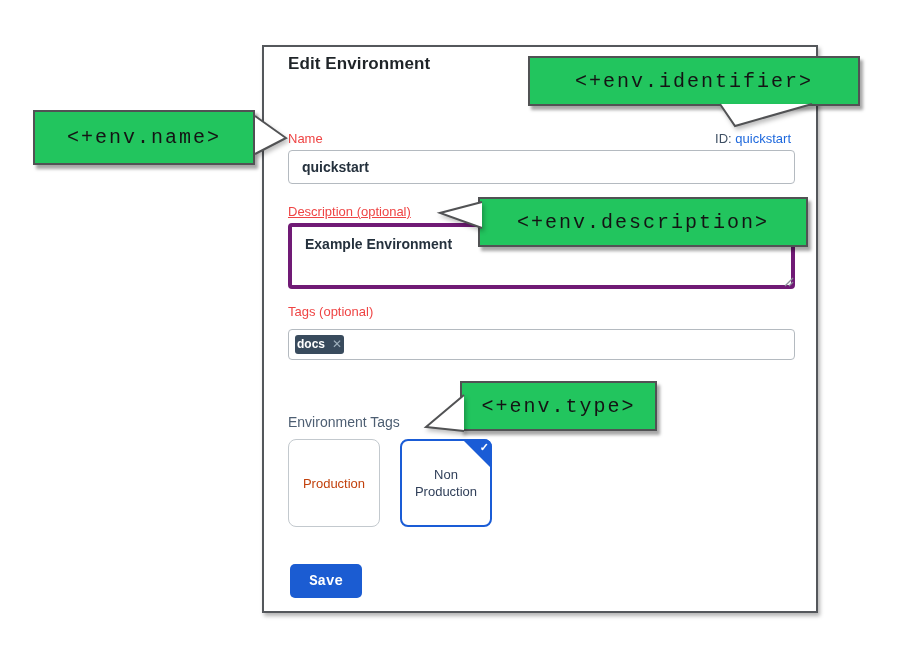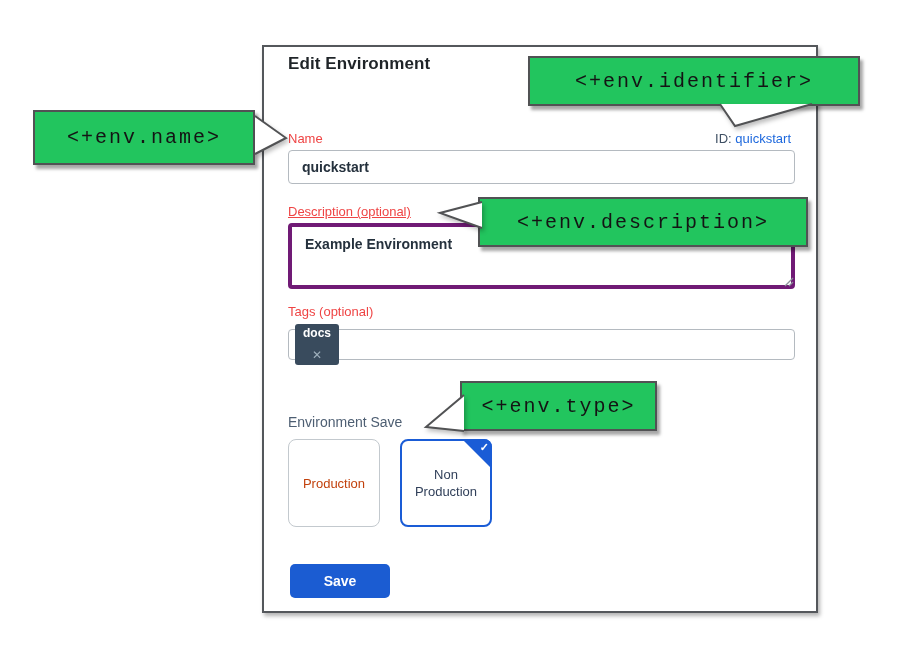--- a/index.html
+++ b/index.html
@@ -46,21 +46,21 @@
   }
 
   .tags-input {
     position:absolute; left:24px; top:282px; width:507px; height:31px;
     border:1px solid #b4bac0; border-radius:4px; background:#fff;
     display:flex; align-items:center; padding:0 6px; cursor:text;
   }
   .tag-chip {
     display:inline-flex; align-items:center; gap:7px;
     background:#394b5d; color:#fff; border-radius:3px;
-    font-size:12px; font-weight:700; padding:2px 8px; line-height:15px;flex-direction:column;
+    font-size:12px; font-weight:700; padding:2px 2px; line-height:15px;
   }
   .tag-remove { color:#9fb0bd; font-size:12px; font-weight:400; cursor:pointer; }
 
   .env-type-label {
     position:absolute; left:24px; top:367px;
     font-size:14px; font-weight:500; color:#4d5e72;
   }
   .card-row { position:absolute; left:24px; top:392px; display:flex; gap:20px; }
   .type-card {
     width:92px; height:88px; border:1px solid #c3c9ce; border-radius:8px;
@@ -72,23 +72,23 @@
   .corner-check {
     position:absolute; top:-2px; right:-2px; width:30px; height:30px;
     background:#1a5cd6; border-top-right-radius:8px;
     clip-path:polygon(0 0, 100% 0, 100% 100%);
   }
   .corner-check span {
     position:absolute; top:0px; right:3px; color:#fff; font-size:11px; font-weight:700;
   }
 
   .save-btn {
-    position:absolute; left:26px; top:517px; width:100px; height:34px;
+    position:absolute; left:26px; top:517px; width:72px; height:34px;
     background:#1b5cd2; color:#fff; border:none; border-radius:5px;
-    font-family:Liberation Sans, sans-serif; font-size:14px; font-weight:600;
+    font-family:Liberation Mono, monospace; font-size:14px; font-weight:600;
     cursor:pointer;
   }
 
   
   .callout {
     position:absolute; background:#22c55e; border:2px solid #515254;
     box-shadow:3px 4px 3px rgba(0,0,0,0.35);
     display:flex; align-items:center; justify-content:center;
     font-family:"Liberation Mono","DejaVu Sans Mono",monospace;
     font-size:20px; letter-spacing:2px; color:#141414; z-index:20;
@@ -128,21 +128,21 @@
 
     <div class="field-label" style="left:24px; top:257px;">Tags (optional)</div>
 
     <div class="tags-input">
       <span class="tag-chip">
         <span>docs</span>
         <span class="tag-remove">✕</span>
       </span>
     </div>
 
-    <div class="env-type-label">Environment Save</div>
+    <div class="env-type-label">Environment Tags</div>
 
     <div class="card-row">
       <div class="type-card">
         <span>Production</span>
       </div>
       <div class="type-card selected">
         <span>Non Production</span>
         <div class="corner-check">
           <span>✓</span>
         </div>

